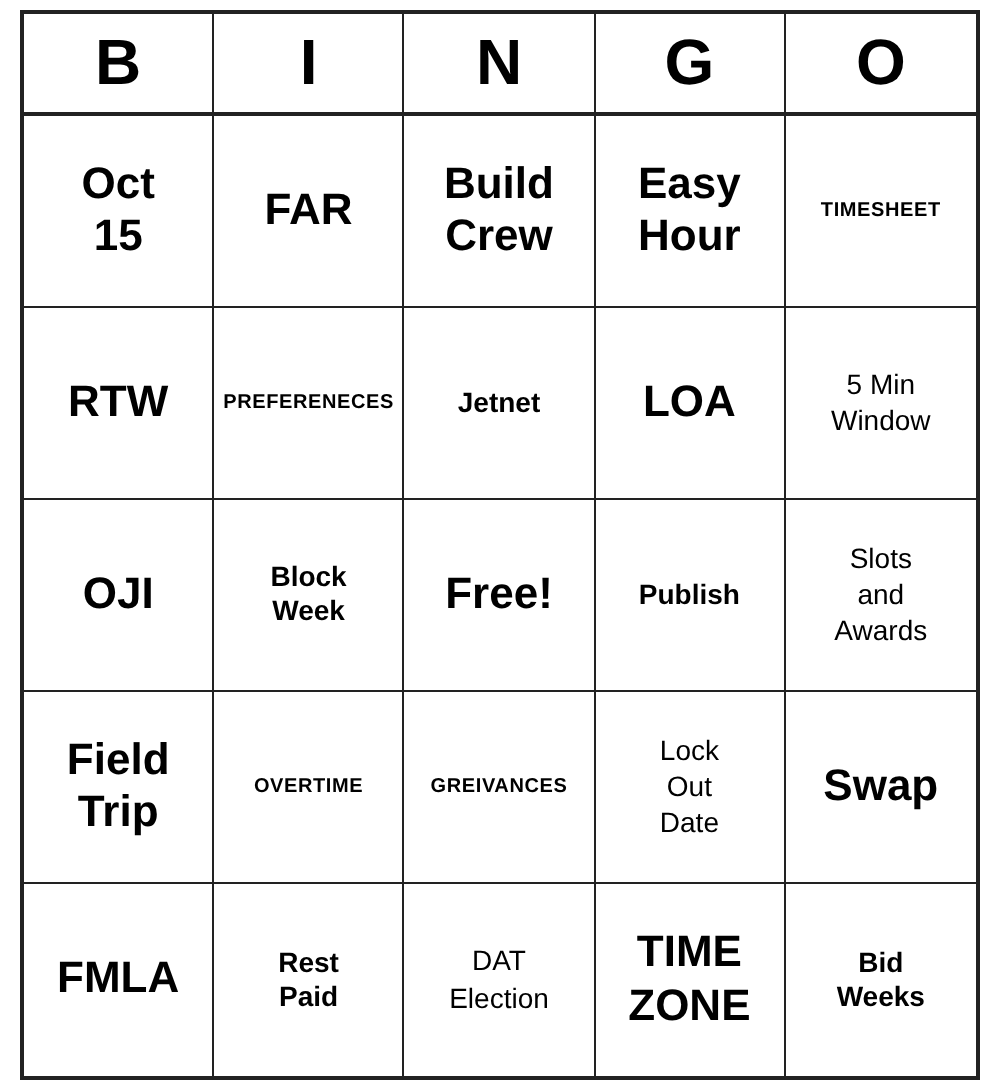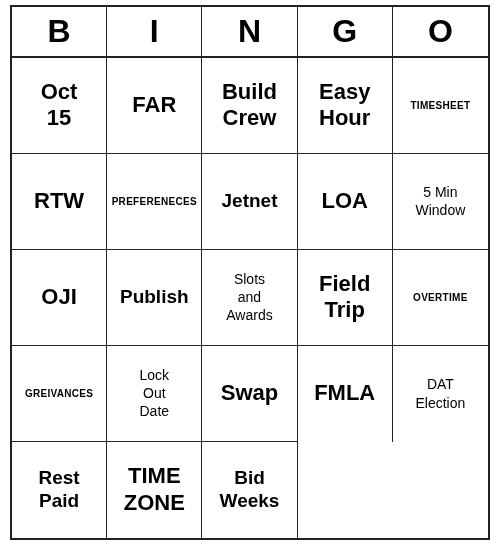--- a/index.html
+++ b/index.html
@@ -45,21 +45,21 @@
       position: relative;
     }
     .bingo-cell:nth-child(5n) { border-right: none; }
     .bingo-cell:nth-last-child(-n+5) { border-bottom: none; }
     .cell-text-large {
       font-size: 22px;
       font-weight: bold;
       line-height: 1.2;
     }
     .cell-text-medium {
-      font-size: 19px;
+      font-size: 14px;
       font-weight: bold;
       line-height: 1.2;
     }
     .cell-text-small {
       font-size: 10px;
       font-weight: bold;
       letter-spacing: 0.03em;
       text-transform: uppercase;
     }
     .cell-text-normal {
@@ -110,20 +110,27 @@
         <span class="cell-text-large" style="white-space: pre-line;">LOA</span>
       </div>
       <div class="bingo-cell">
         <span class="cell-text-normal" style="white-space: pre-line;">5 Min
 Window</span>
       </div>
       <div class="bingo-cell">
         <span class="cell-text-large" style="white-space: pre-line;">OJI</span>
       </div>
       <div class="bingo-cell">
+        <span class="cell-text-medium" style="white-space: pre-line;">Block
+Week</span>
+      </div>
+      <div class="bingo-cell">
+        <span class="cell-text-large" style="white-space: pre-line;">Free!</span>
+      </div>
+      <div class="bingo-cell">
         <span class="cell-text-medium" style="white-space: pre-line;">Publish</span>
       </div>
       <div class="bingo-cell">
         <span class="cell-text-normal" style="white-space: pre-line;">Slots
 and
 Awards</span>
       </div>
       <div class="bingo-cell">
         <span class="cell-text-large" style="white-space: pre-line;">Field
 Trip</span>
@@ -139,26 +146,26 @@
 Out
 Date</span>
       </div>
       <div class="bingo-cell">
         <span class="cell-text-large" style="white-space: pre-line;">Swap</span>
       </div>
       <div class="bingo-cell">
         <span class="cell-text-large" style="white-space: pre-line; text-align: center;">FMLA</span>
       </div>
       <div class="bingo-cell">
+        <span class="cell-text-medium" style="white-space: pre-line;">Rest
+Paid</span>
+      </div>
+      <div class="bingo-cell">
         <span class="cell-text-normal" style="white-space: pre-line;">DAT
 Election</span>
-      </div>
-      <div class="bingo-cell">
-        <span class="cell-text-medium" style="white-space: pre-line;">Rest
-Paid</span>
       </div>
       <div class="bingo-cell">
         <span class="cell-text-large" style="white-space: pre-line;">TIME
 ZONE</span>
       </div>
       <div class="bingo-cell">
         <span class="cell-text-medium" style="white-space: pre-line;">Bid
 Weeks</span>
       </div>
     </div>

